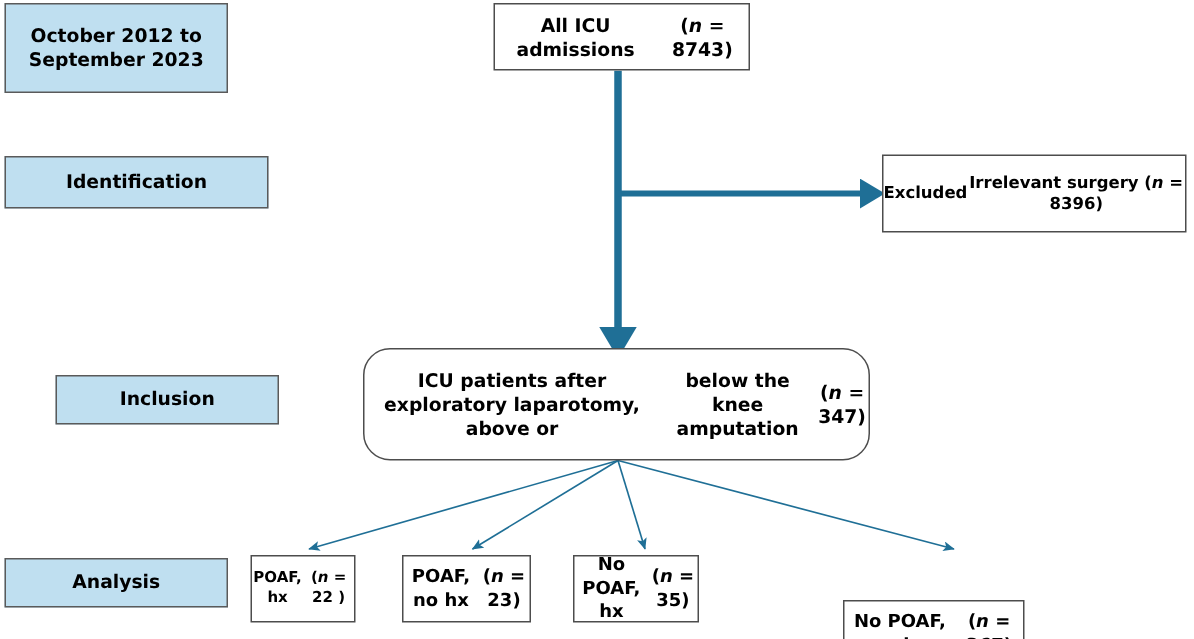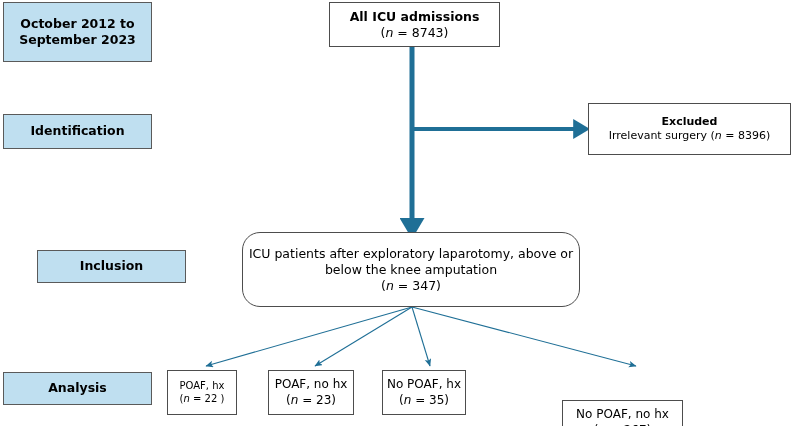--- a/index.html
+++ b/index.html
@@ -28,48 +28,48 @@
     font-size: 12.5px;
     color: #000000;
     line-height: 1.32;
   }
   .node {
     position: absolute;
     background: #ffffff;
     border: 1px solid #4d4d4d;
     box-sizing: border-box;
     display: flex;
-    flex-direction: column;
+    flex-direction: row;
     align-items: center;
     justify-content: center;
     text-align: center;
     color: #000000;
     line-height: 1.28;
   }
   .node .t-bold {
     font-weight: bold;
   }
   .node .t-norm {
-    font-weight: normal;
+    font-weight: bold;
   }
   .ital {
     font-style: italic;
   }
   svg.connectors {
     position: absolute;
     left: 0;
     top: 0;
     width: 796px;
     height: 426px;
     pointer-events: none;
   }
 
   
   #stage-data-collection { left: 3px;  top: 2px;   width: 149px; height: 60px; }
-  #stage-identification  { left: 3px;  top: 114px; width: 149px; height: 35px; }
+  #stage-identification  { left: 3px;  top: 104px; width: 176px; height: 35px; }
   #stage-inclusion       { left: 3px;  top: 250px; width: 149px; height: 33px; margin-left: 34px; }
   #stage-analysis        { left: 3px;  top: 372px; width: 149px; height: 33px; }
 
   
   #node-all-icu   { left: 329px; top: 2px;   width: 171px; height: 45px; font-size: 12.5px; }
   #node-excluded  { left: 588px; top: 103px; width: 203px; height: 52px; font-size: 11px; }
   #node-inclusion { left: 242px; top: 232px; width: 338px; height: 75px; font-size: 12.5px; border-radius: 18px; }
 
   #node-poaf-hx       { left: 167px; top: 370px; width: 70px;  height: 45px; font-size: 10px; }
   #node-poaf-no-hx    { left: 268px; top: 370px; width: 86px;  height: 45px; font-size: 12px; }

